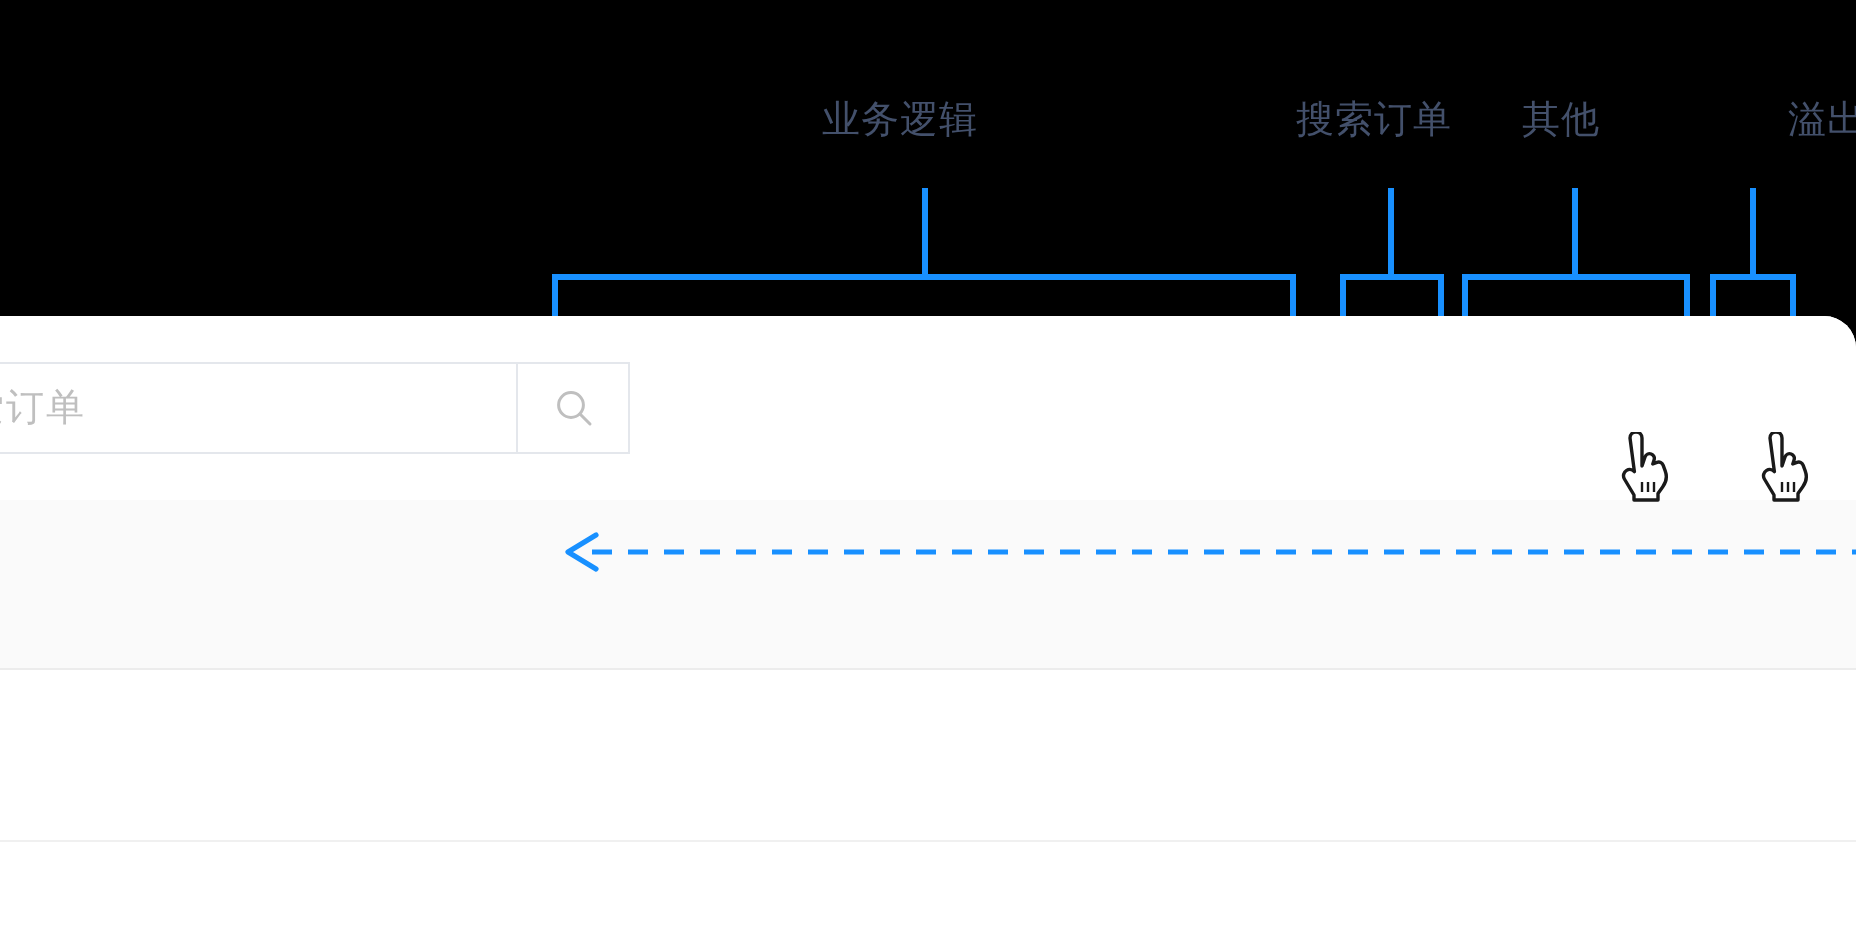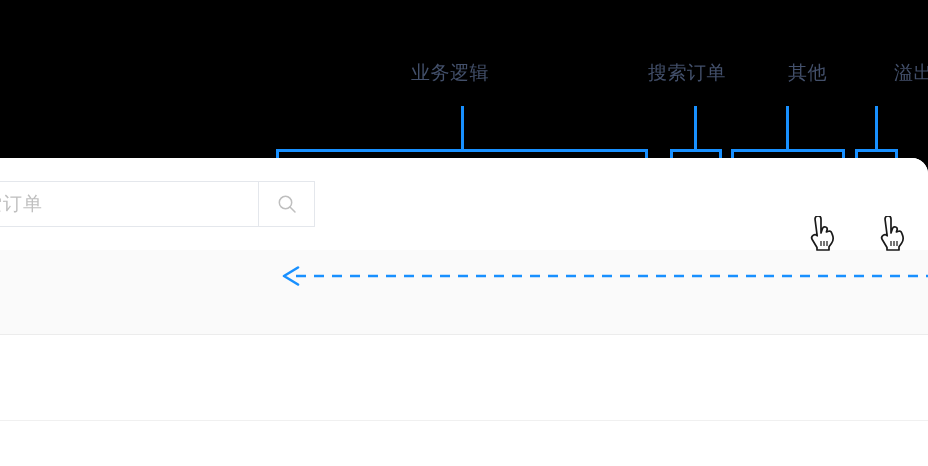--- a/index.html
+++ b/index.html
@@ -6,21 +6,21 @@
   body{
     width:928px;height:466px;
     background:#000000;
     font-family:"Liberation Sans","DejaVu Sans",sans-serif;
     overflow:hidden;
     position:relative;
   }
   #root{position:absolute;left:0;top:0;width:928px;height:466px;overflow:hidden;}
 
   
-  .annot-layer{position:absolute;left:0;top:16px;width:928px;height:160px;}
+  .annot-layer{position:absolute;left:0;top:4px;width:928px;height:160px;}
   .annot-label{
     position:absolute;
     color:#43506b;
     font-size:19px;
     line-height:22px;
     white-space:nowrap;
     letter-spacing:.5px;
   }
   .brk{position:absolute;}
   .brk .hbar{position:absolute;left:0;top:0;height:3px;background:#1890ff;width:100%;}
@@ -112,21 +112,21 @@
 <body>
 
 <div id="root">
 
   <div class="annot-layer">
 
     <div class="annot-label" style="left:411px;top:46px;">业务逻辑</div>
 
     <div class="annot-label" style="left:648px;top:46px;">搜索订单</div>
 
-    <div class="annot-label" style="left:761px;top:46px;margin-left:27px;">其他</div>
+    <div class="annot-label" style="left:761px;top:46px;">其他</div>
 
     <div class="annot-label" style="left:846px;top:46px;margin-left:48px;">溢出</div>
 
     <div class="brk" style="left:276px;top:133px;width:372px;">
       <div class="hbar"></div>
         <div class="lcap"></div>
         <div class="rcap"></div>
       <div class="stem" style="left:185px;"></div>
     </div>
 

